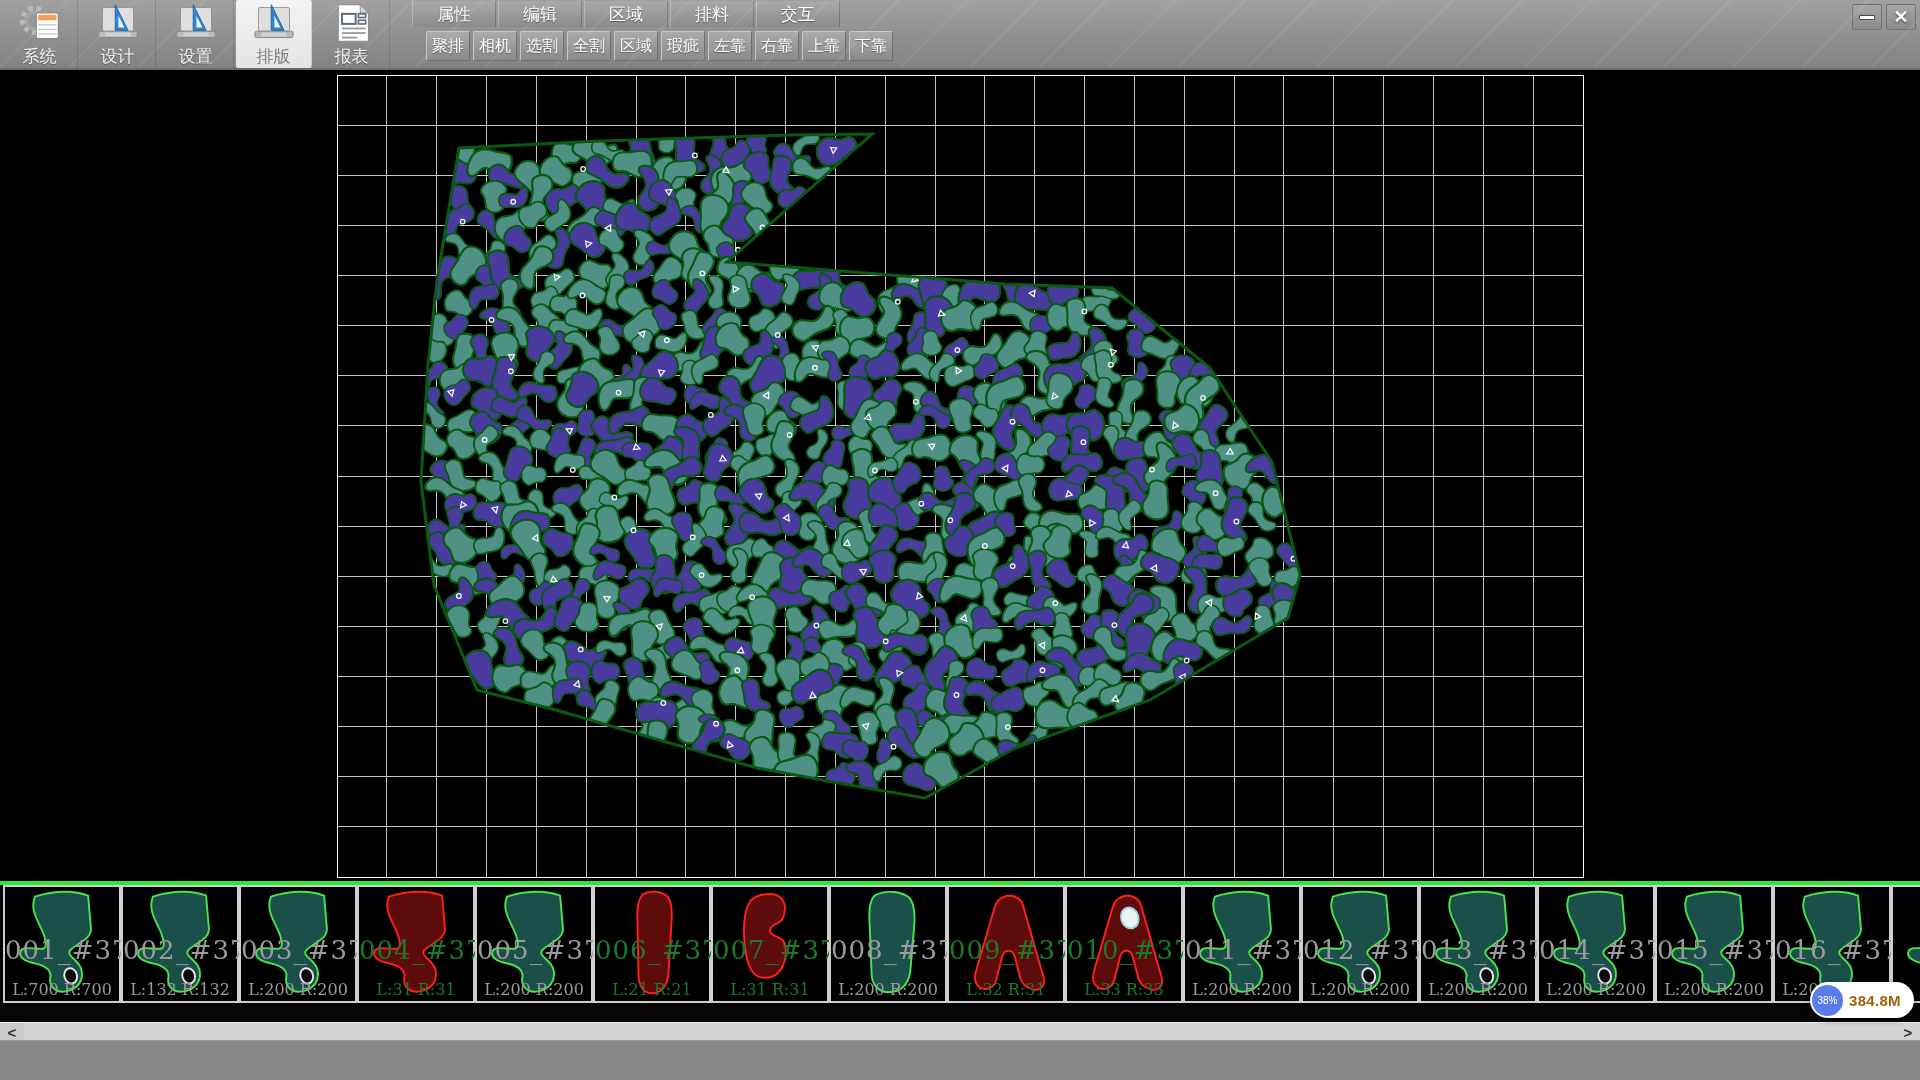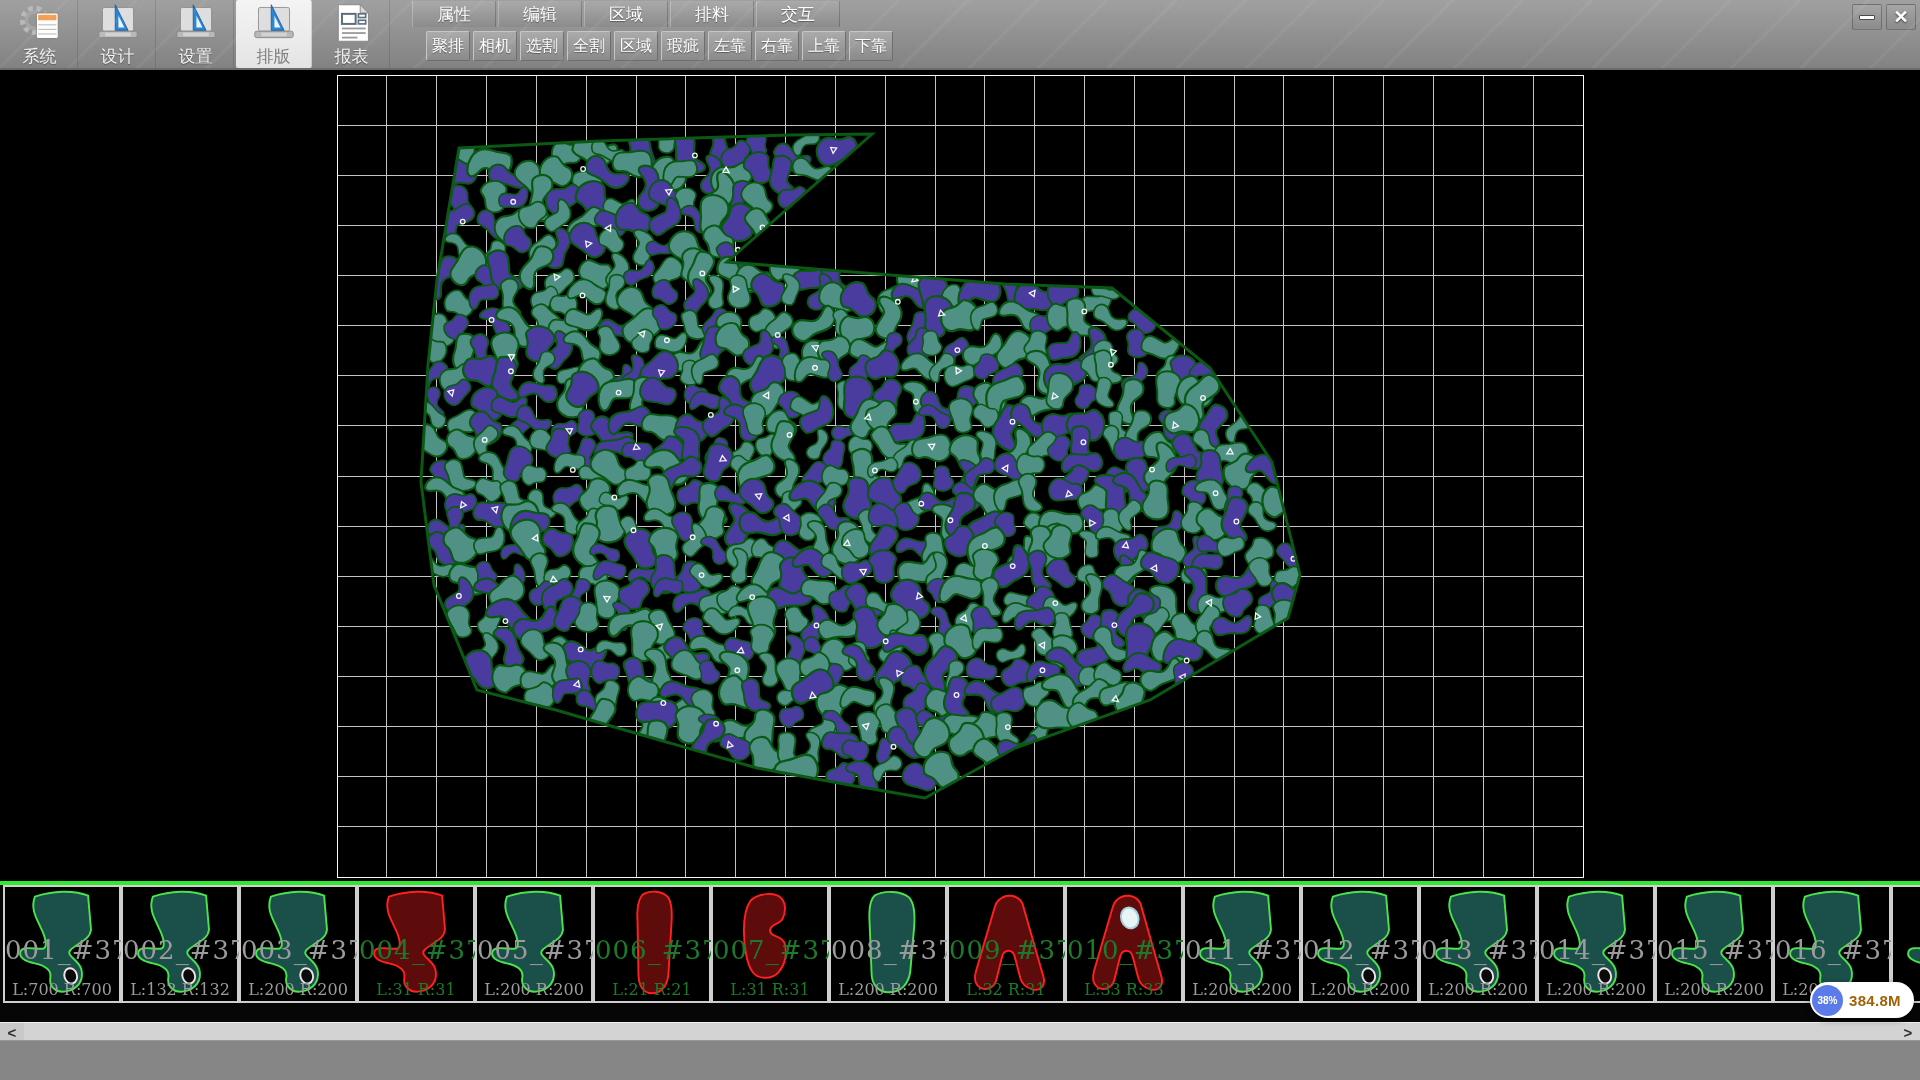--- a/index.html
+++ b/index.html
@@ -67,21 +67,21 @@
   .sb-left { left:0; }
   .sb-right { right:0; background:transparent; }
   .statusbar { position:absolute; left:0; top:1040px; width:1920px; height:40px; background:#868686;
                border-top:1px solid #979797; }
 
   
   .badge { position:absolute; left:1810px; top:982px; height:36px; min-width:104px; background:#fff;
            border-radius:18px; display:flex; align-items:center; padding:0 12px 0 2px; gap:6px;
            box-shadow:0 2px 6px rgba(0,0,0,.45); z-index:30; }
   .badge .pct { width:31px; height:31px; border-radius:50%; display:flex; align-items:center;
-           justify-content:center; color:#fff; font-size:10px; font-weight:bold; }
+           justify-content:center; color:#fff; font-size:10px; font-weight:normal; }
   .badge .mem { color:#a16207; font-size:15px; font-weight:bold; letter-spacing:.3px; }
 </style>
 </head>
 <body>
 
 <div class="app">
 
   <div class="toolbar">
     <div class="big-buttons" id="bigButtons">
         <div class="bigbtn">

